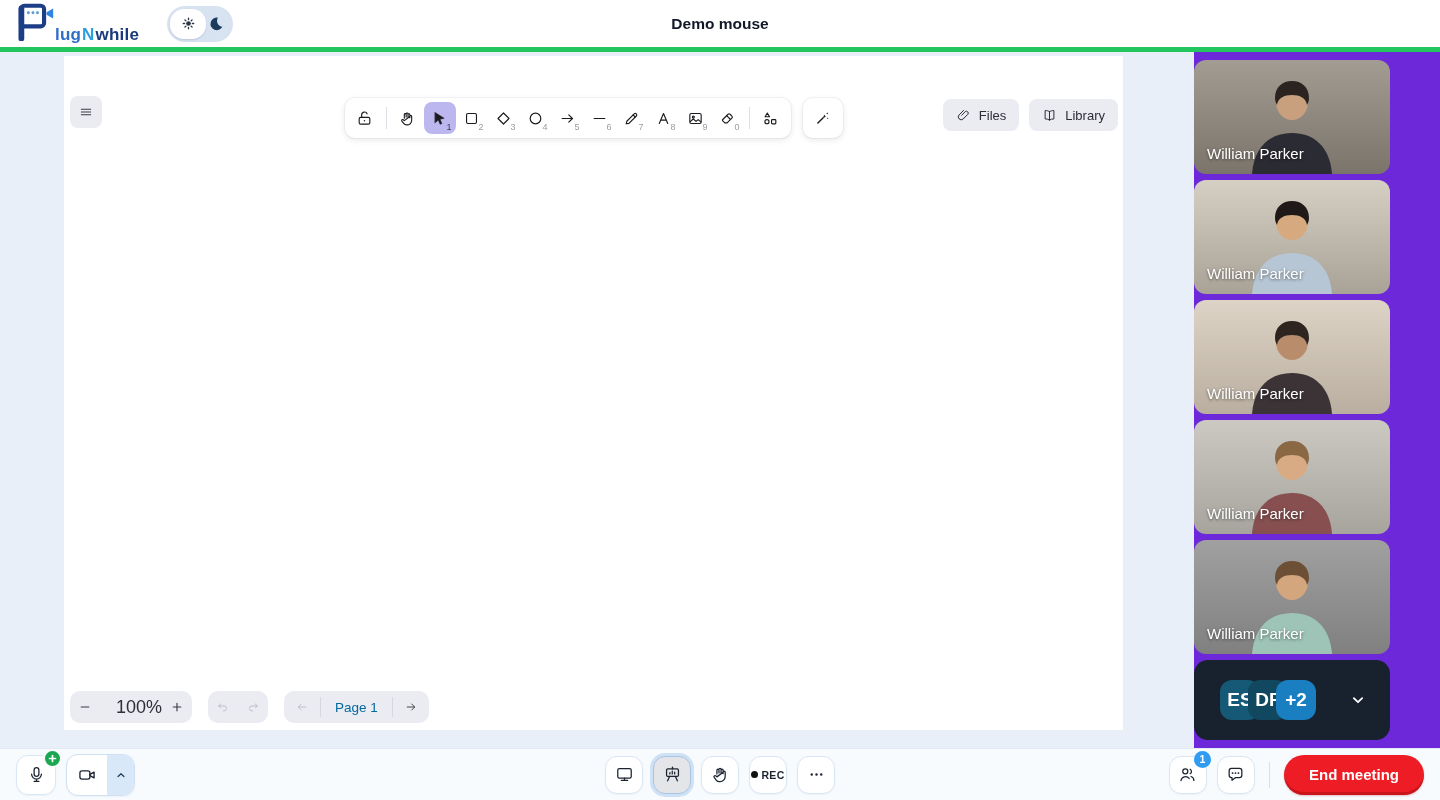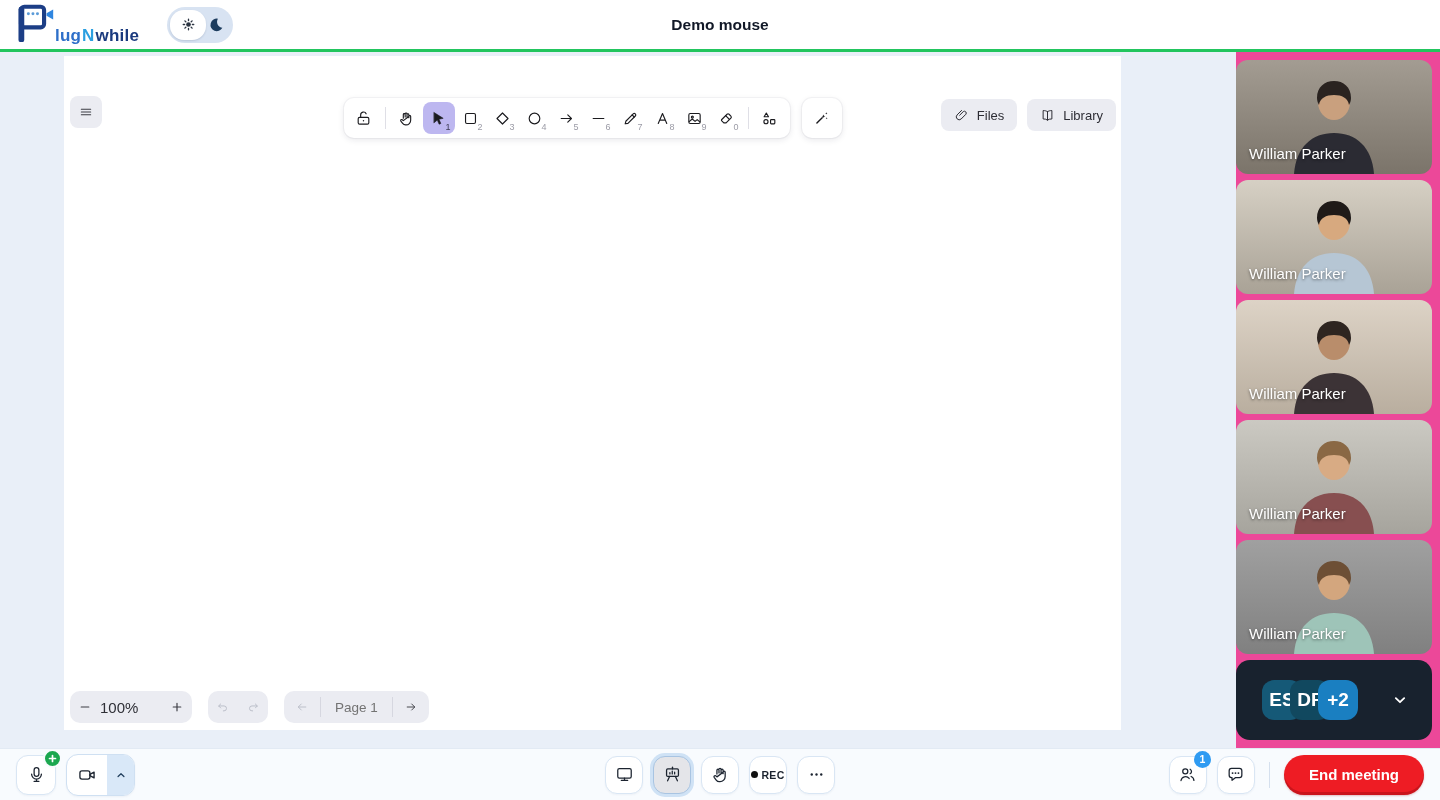--- a/index.html
+++ b/index.html
@@ -5,21 +5,21 @@
   * { margin:0; padding:0; box-sizing:border-box; }
   html,body { width:1440px; height:800px; overflow:hidden; }
   body { font-family:"Liberation Sans", sans-serif; background:#e9eff8; position:relative; color:#1c2430; }
   button { font-family:inherit; border:none; background:none; cursor:pointer; }
 
   [data-icon]{ display:inline-flex; align-items:center; justify-content:center; }
   [data-icon] svg { width:100%; height:100%; display:block; }
 
   
   .header { position:absolute; top:0; left:0; right:0; height:52px; background:#fff;
-            border-bottom:3px solid #22c55e; display:flex; align-items:center; padding:0 16px; z-index:10; }
+            border-bottom:5px solid #22c55e; display:flex; align-items:center; padding:0 16px; z-index:10; }
   .brand { display:flex; align-items:flex-end; gap:1px; }
   .brand-ic { width:38px; height:44px; }
   .brand-word { font-size:17px; font-weight:700; letter-spacing:.2px; line-height:1; padding-bottom:3px; }
   .w-light{ color:#2e6fc9; } .w-mid{ color:#2b9fe0; } .w-dark{ color:#1a3a7e; }
 
   .theme-toggle { margin-left:28px; width:66px; height:36px; background:#d8e3f2; border-radius:18px;
                   position:relative; display:flex; align-items:center; }
   .tt-knob { position:absolute; left:3px; top:3px; width:36px; height:30px; background:#fff; border-radius:14px;
              display:flex; align-items:center; justify-content:center; box-shadow:0 1px 2px rgba(20,40,80,.15); }
   .tt-knob [data-icon]{ width:17px; height:17px; color:#2b3442; }
@@ -62,26 +62,26 @@
   .chip-btn [data-icon]{ width:15px; height:15px; }
 
   .wb-hint { position:absolute; top:98px; left:0; right:48px; text-align:center;
              font-size:13.5px; color:#b7bdc6; pointer-events:none; }
 
   .wb-bottomleft { position:absolute; left:6px; bottom:7px; display:flex; gap:16px; align-items:center; }
   .pill { background:#ebecf2; border-radius:10px; height:32px; display:flex; align-items:center; }
   .pbtn { width:30px; height:32px; display:flex; align-items:center; justify-content:center; color:#3c3d44; }
   .pbtn [data-icon]{ width:14px; height:14px; }
   .pbtn.disabled { color:#b9bcc7; }
-  .zoom-val { width:62px; text-align:left; font-size:15px; color:#2f3037; }
-  .page-label { padding:0 14px; font-size:13.5px; color:#737373; }
+  .zoom-val { width:62px; text-align:right; font-size:18px; color:#2f3037; }
+  .page-label { padding:0 14px; font-size:13.5px; color:#0369a1; }
   .pill-sep { width:1px; height:20px; background:#d6d7e0; }
 
   
-  .sidebar { width:204px; background:#ec4899; padding:8px 8px 0 0; display:flex; flex-direction:column; gap:6px;margin-left:44px; }
+  .sidebar { width:246px; background:#6d28d9; padding:8px 8px 0 0; display:flex; flex-direction:column; gap:6px; }
   .tile { width:196px; height:114px; border-radius:12px; overflow:hidden; position:relative; flex:none; }
   .tile-scene { position:absolute; inset:0; }
   .tile-scene svg { position:absolute; inset:0; width:100%; height:100%; }
   .pname { position:absolute; left:13px; bottom:12px; color:#fff; font-size:15px;
            text-shadow:0 1px 3px rgba(0,0,0,.55); }
 
   .lang-tile { width:196px; height:80px; border-radius:14px; background:#18222e; flex:none;
                display:flex; align-items:center; padding-left:26px; position:relative; }
   .lang-badge { width:40px; height:40px; border-radius:12px; margin-right:-12px; color:#fff;
                 font-size:19px; font-weight:600; display:flex; align-items:center; justify-content:center;

